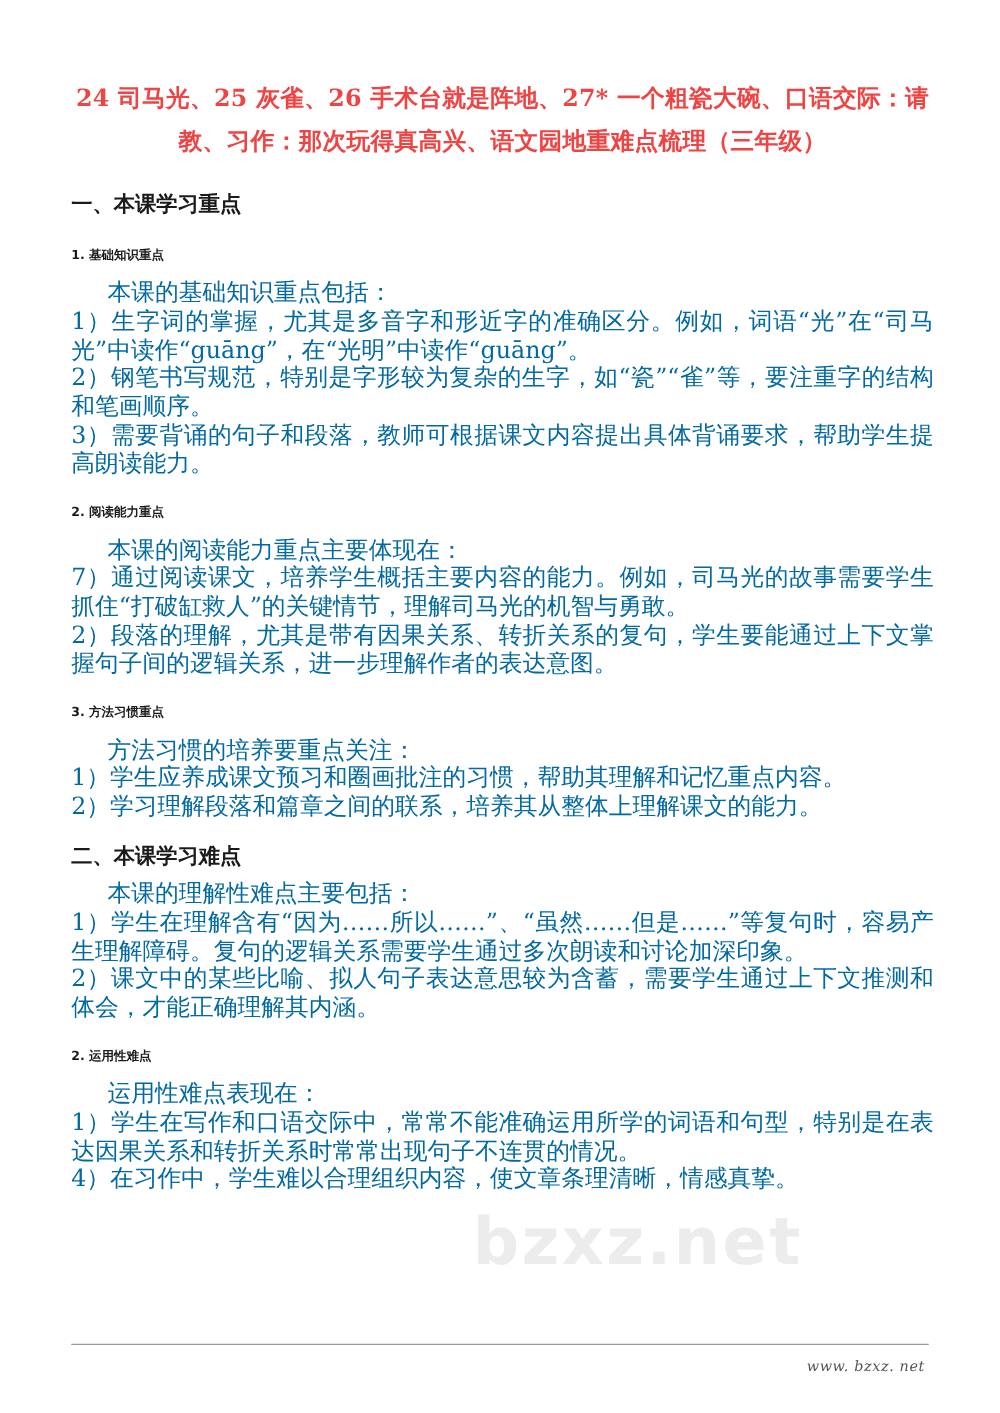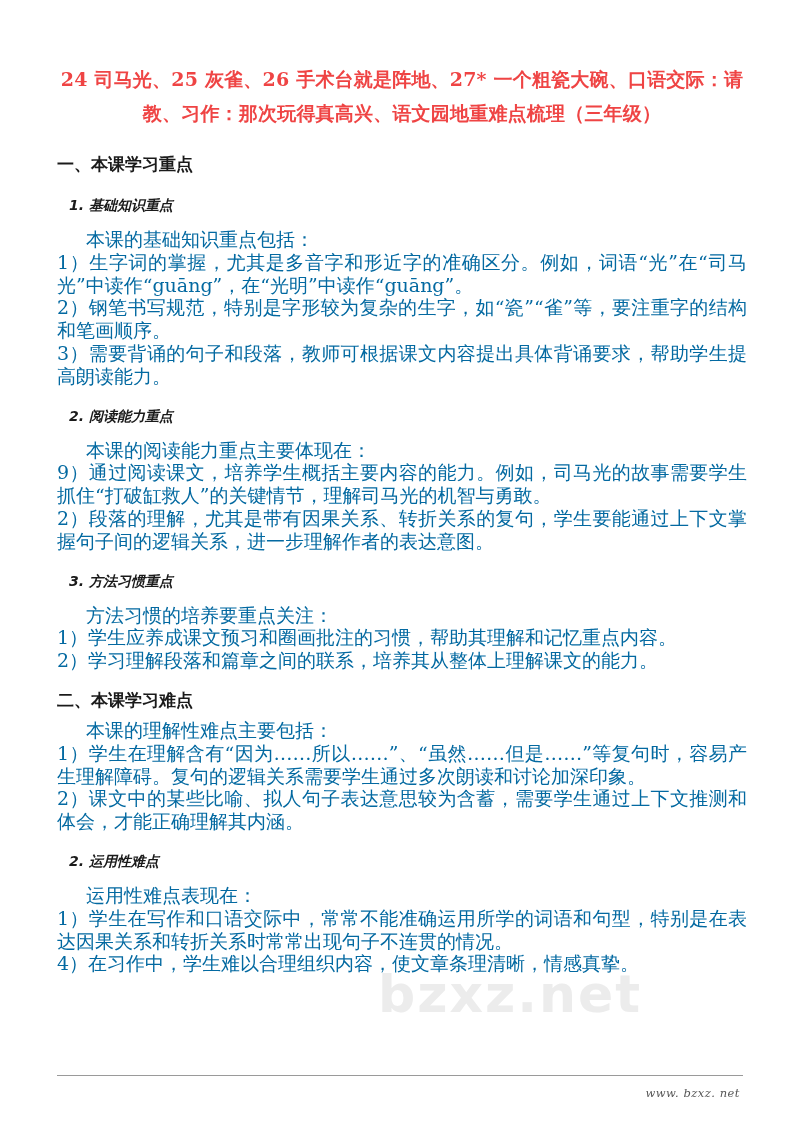--- a/index.html
+++ b/index.html
@@ -35,25 +35,24 @@
       font-family: "DejaVu Sans", "Liberation Sans", sans-serif;
       font-weight: bold;
       font-size: 17px;
       line-height: 24px;
       margin: 0;
       color: #1a1a1a;
     }
     .subsection-heading {
       font-family: "DejaVu Sans", "Liberation Sans", sans-serif;
       font-weight: bold;
-      font-size: 14px;
+      font-size: 10px;
       line-height: 22px;
-      margin: 12px;
+      margin: 0;
       color: #1a1a1a;
-      font-style: italic;
     }
     .para {
       font-size: 19px;
       line-height: 22.8px;
       margin: 0;
       color: #0369a1;
       text-align: justify;
     }
     .intro {
       text-indent: 29px;
@@ -112,21 +111,21 @@
       <h3 class="subsection-heading sub-first">1. 基础知识重点</h3>
       <p class="para intro intro-gap">本课的基础知识重点包括：</p>
       <p class="para">1）生字词的掌握，尤其是多音字和形近字的准确区分。例如，词语“光”在“司马光”中读作“guāng”，在“光明”中读作“guāng”。</p>
       <p class="para">2）钢笔书写规范，特别是字形较为复杂的生字，如“瓷”“雀”等，要注重字的结构和笔画顺序。</p>
       <p class="para">3）需要背诵的句子和段落，教师可根据课文内容提出具体背诵要求，帮助学生提高朗读能力。</p>
     </div>
 
     <div>
       <h3 class="subsection-heading sub">2. 阅读能力重点</h3>
       <p class="para intro intro-gap">本课的阅读能力重点主要体现在：</p>
-      <p class="para">9）通过阅读课文，培养学生概括主要内容的能力。例如，司马光的故事需要学生抓住“打破缸救人”的关键情节，理解司马光的机智与勇敢。</p>
+      <p class="para">7）通过阅读课文，培养学生概括主要内容的能力。例如，司马光的故事需要学生抓住“打破缸救人”的关键情节，理解司马光的机智与勇敢。</p>
       <p class="para">2）段落的理解，尤其是带有因果关系、转折关系的复句，学生要能通过上下文掌握句子间的逻辑关系，进一步理解作者的表达意图。</p>
     </div>
 
     <div>
       <h3 class="subsection-heading sub">3. 方法习惯重点</h3>
       <p class="para intro intro-gap">方法习惯的培养要重点关注：</p>
       <p class="para">1）学生应养成课文预习和圈画批注的习惯，帮助其理解和记忆重点内容。</p>
       <p class="para">2）学习理解段落和篇章之间的联系，培养其从整体上理解课文的能力。</p>
     </div>
   </div>

